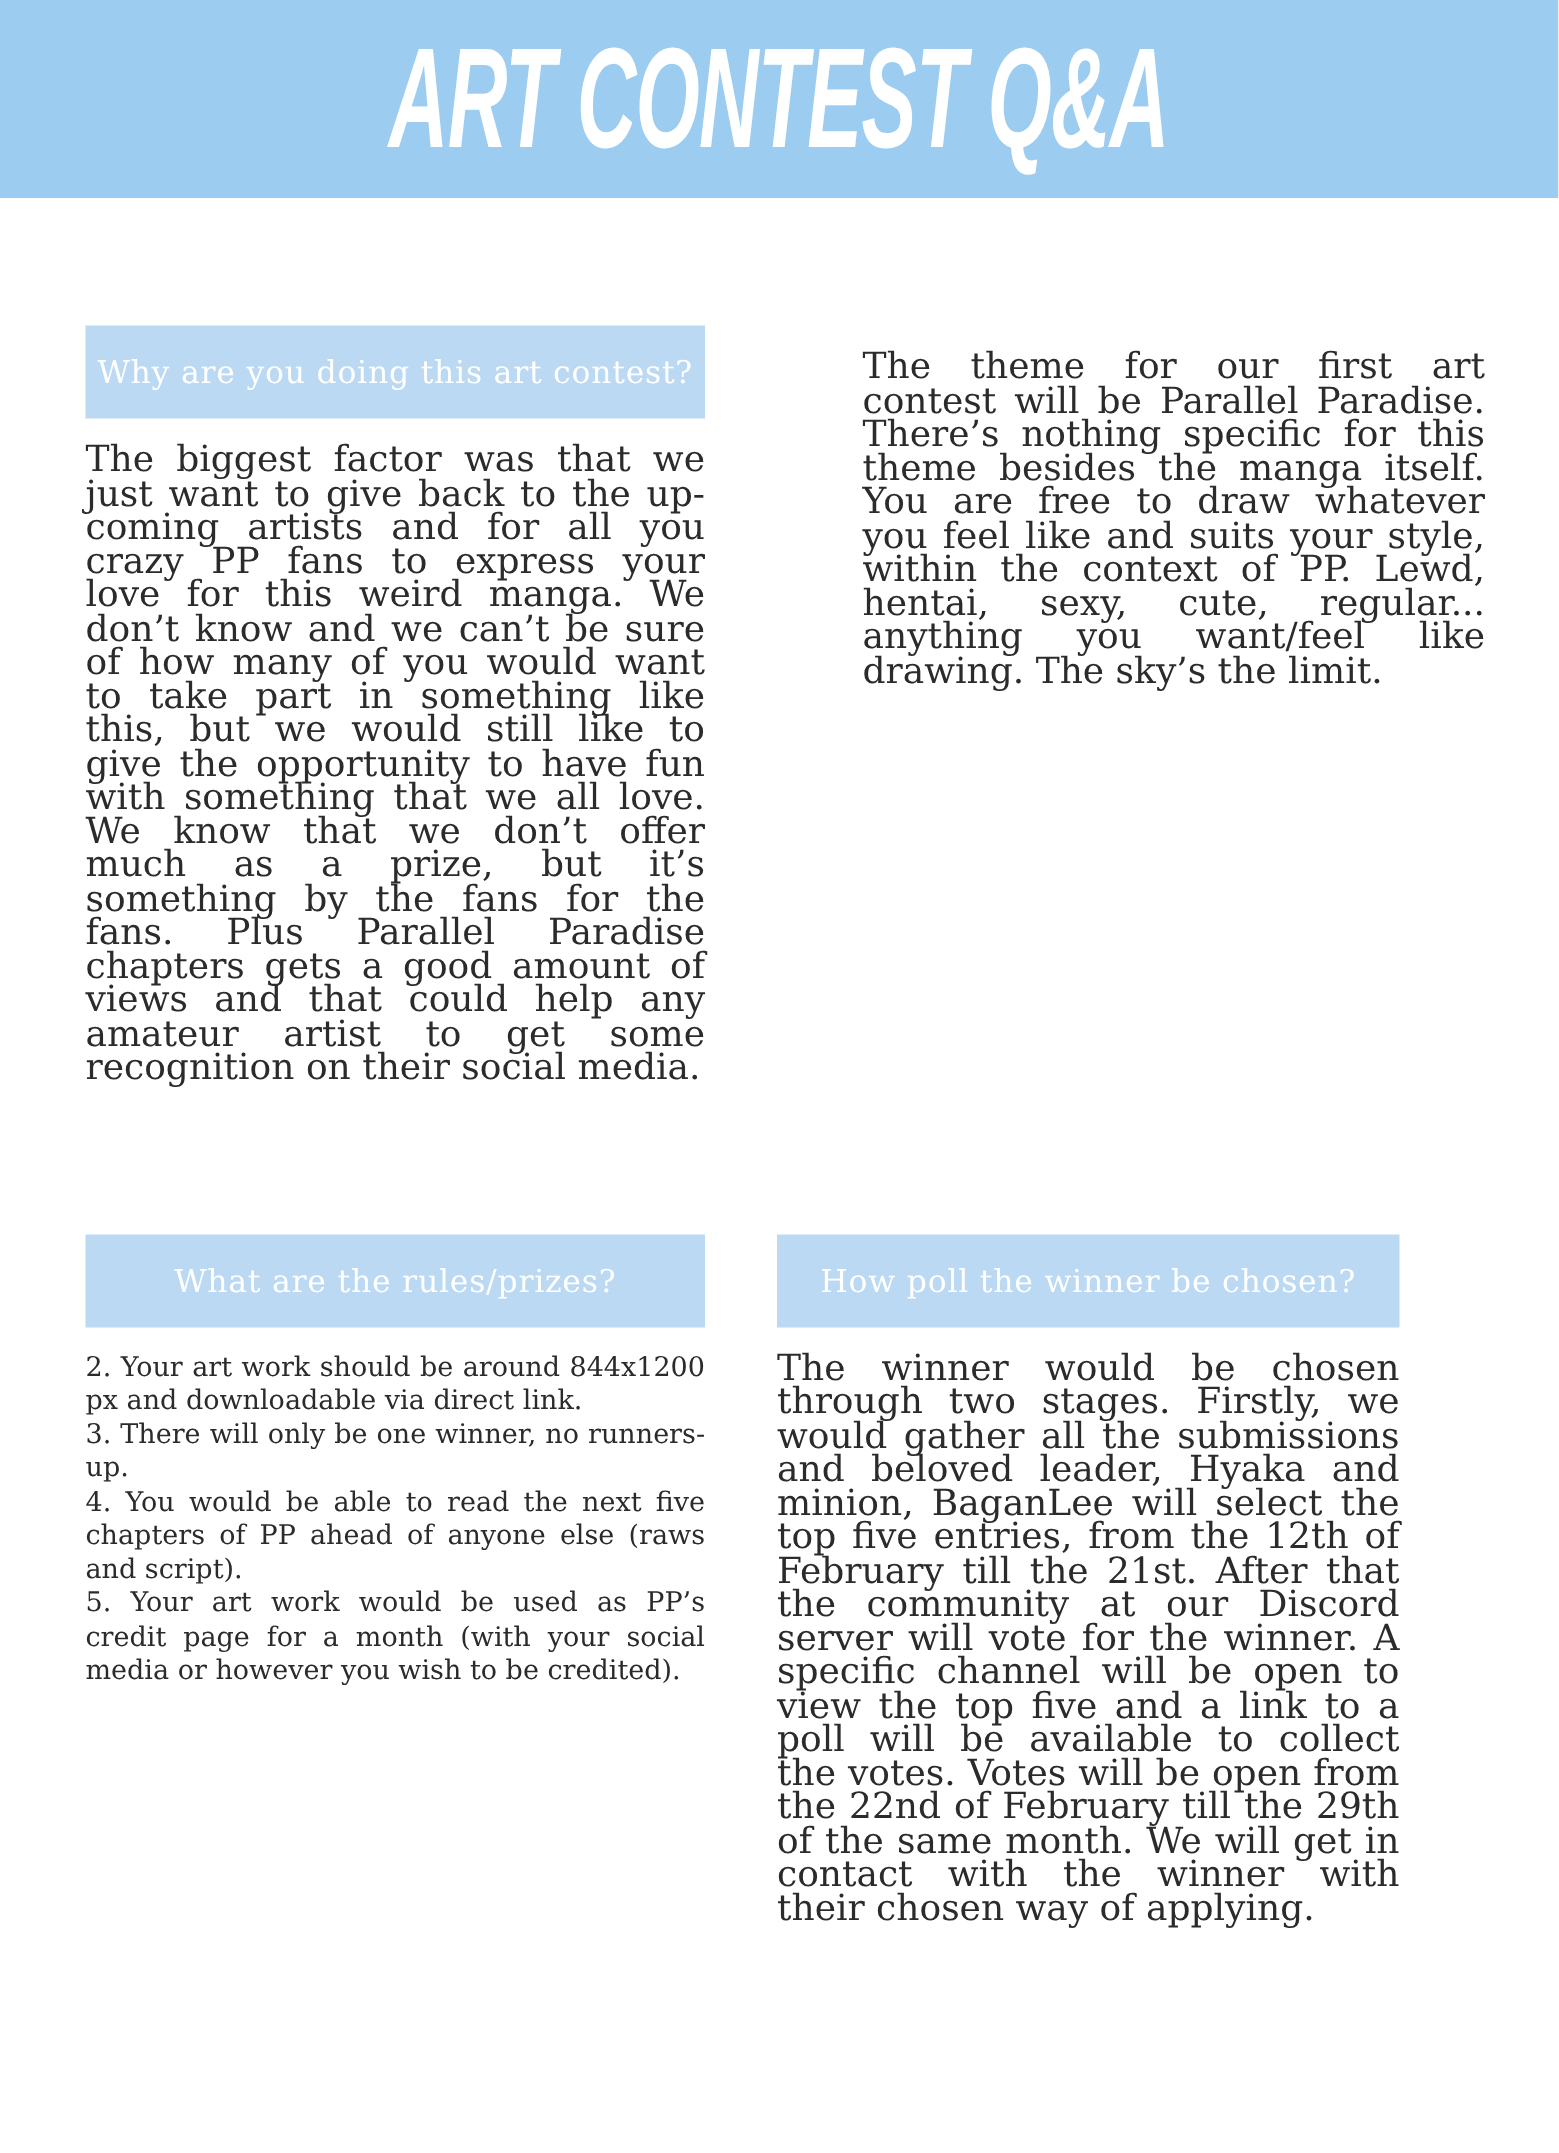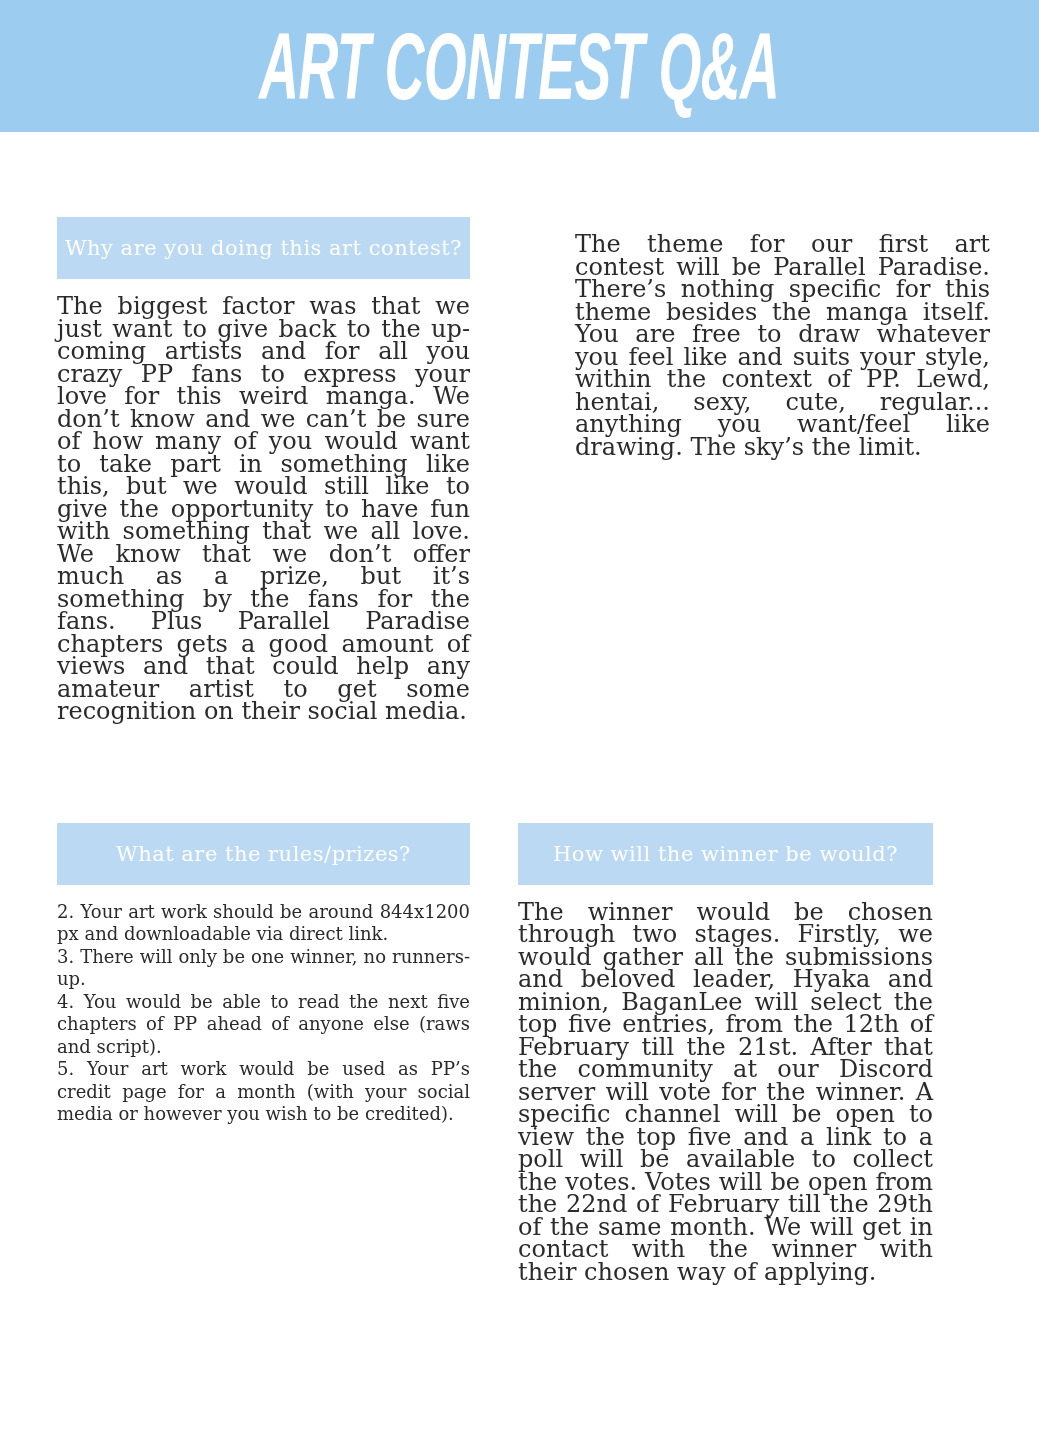--- a/index.html
+++ b/index.html
@@ -118,21 +118,21 @@
       <div class="rules-list">
         <p>2. Your art work should be around 844x1200 px and downloadable via direct link.</p>
         <p>3. There will only be one winner, no runners-up.</p>
         <p>4. You would be able to read the next five chapters of PP ahead of anyone else (raws and script).</p>
         <p>5. Your art work would be used as PP’s credit page for a month (with your social media or however you wish to be credited).</p>
       </div>
     </section>
 
     <section>
       <div class="qa-header">
-        <span class="qa-question">How will the winner be would?</span>
+        <span class="qa-question">How poll the winner be chosen?</span>
       </div>
       <p class="qa-body">The winner would be chosen through two stages. Firstly, we would gather all the submissions and beloved leader, Hyaka and minion, BaganLee will select the top five entries, from the 12th of February till the 21st. After that the community at our Discord server will vote for the winner. A specific channel will be open to view the top five and a link to a poll will be available to collect the votes. Votes will be open from the 22nd of February till the 29th of the same month. We will get in contact with the winner with their chosen way of applying.</p>
     </section>
 
   </div>
 
 
 </main>
 
 </body></html>

